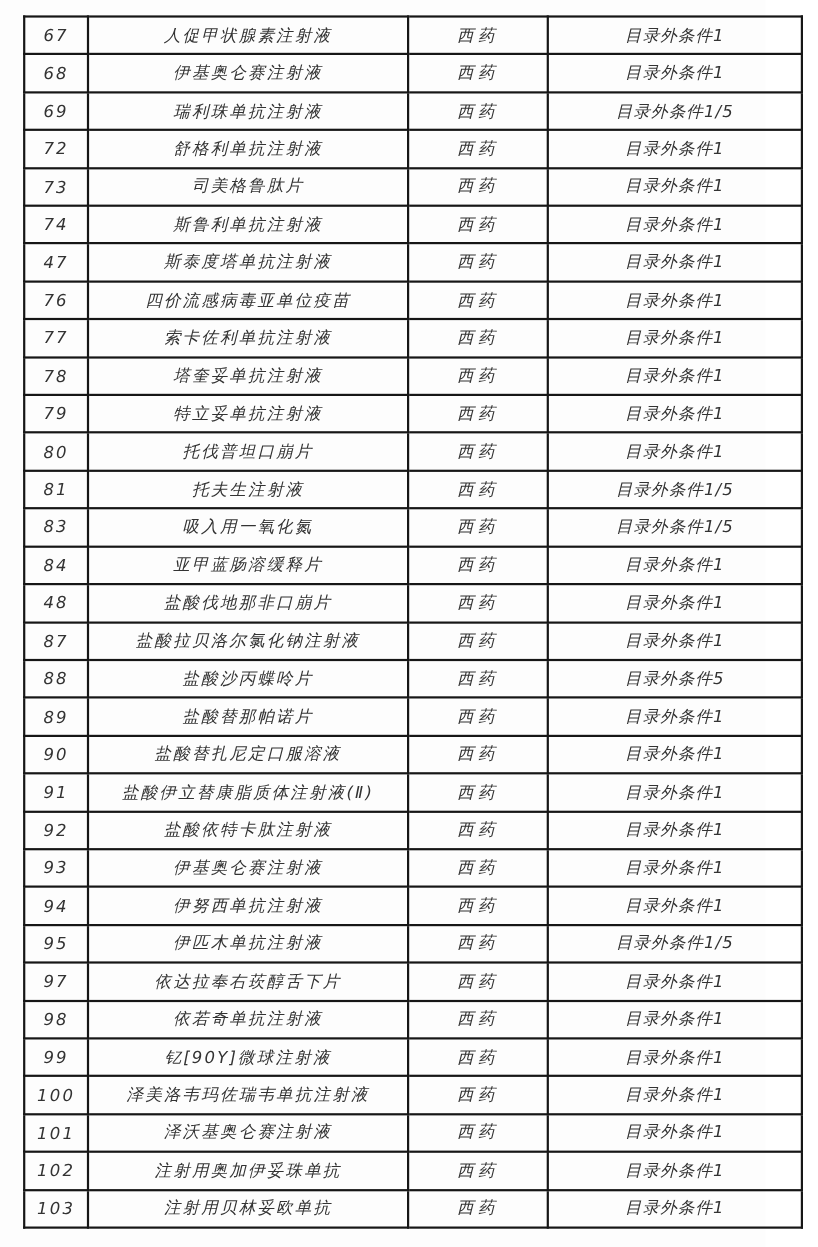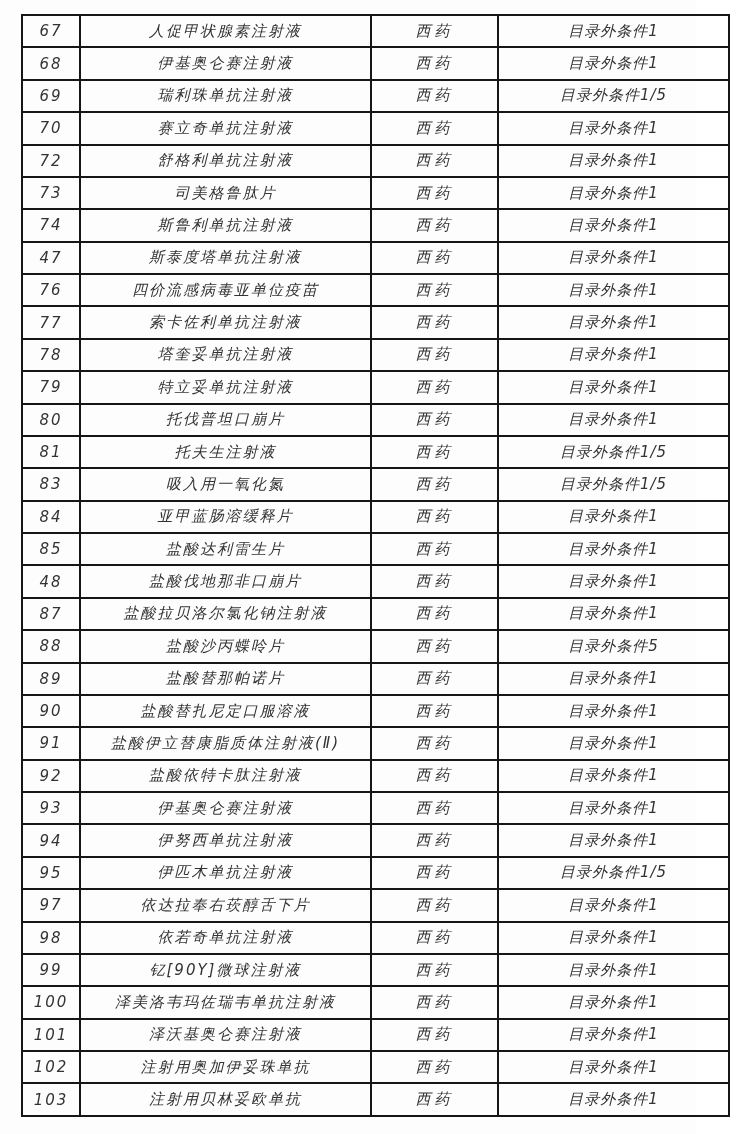--- a/index.html
+++ b/index.html
@@ -81,26 +81,20 @@
           <td class="col-category">西药</td>
           <td class="col-condition">目录外条件1</td>
         </tr>
         <tr>
           <td class="col-no">69</td>
           <td class="col-name">瑞利珠单抗注射液</td>
           <td class="col-category">西药</td>
           <td class="col-condition">目录外条件1/5</td>
         </tr>
         <tr>
-          <td class="col-no">70</td>
-          <td class="col-name">赛立奇单抗注射液</td>
-          <td class="col-category">西药</td>
-          <td class="col-condition">目录外条件1</td>
-        </tr>
-        <tr>
           <td class="col-no">72</td>
           <td class="col-name">舒格利单抗注射液</td>
           <td class="col-category">西药</td>
           <td class="col-condition">目录外条件1</td>
         </tr>
         <tr>
           <td class="col-no">73</td>
           <td class="col-name">司美格鲁肽片</td>
           <td class="col-category">西药</td>
           <td class="col-condition">目录外条件1</td>
@@ -155,26 +149,20 @@
         </tr>
         <tr>
           <td class="col-no">83</td>
           <td class="col-name">吸入用一氧化氮</td>
           <td class="col-category">西药</td>
           <td class="col-condition">目录外条件1/5</td>
         </tr>
         <tr>
           <td class="col-no">84</td>
           <td class="col-name">亚甲蓝肠溶缓释片</td>
-          <td class="col-category">西药</td>
-          <td class="col-condition">目录外条件1</td>
-        </tr>
-        <tr>
-          <td class="col-no">85</td>
-          <td class="col-name">盐酸达利雷生片</td>
           <td class="col-category">西药</td>
           <td class="col-condition">目录外条件1</td>
         </tr>
         <tr>
           <td class="col-no">48</td>
           <td class="col-name">盐酸伐地那非口崩片</td>
           <td class="col-category">西药</td>
           <td class="col-condition">目录外条件1</td>
         </tr>
         <tr>

